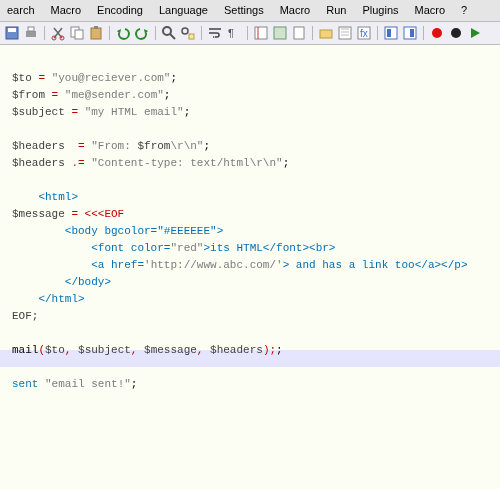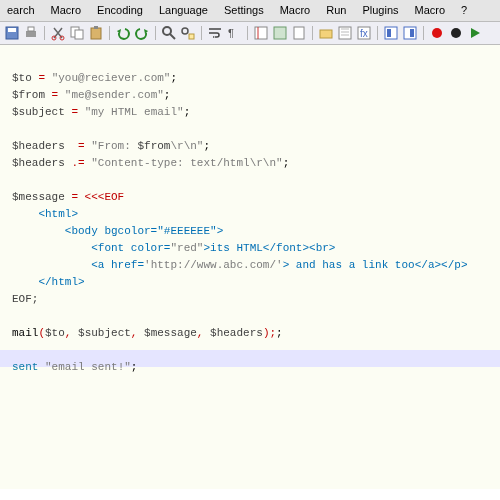--- a/index.html
+++ b/index.html
@@ -231,25 +231,26 @@
   <div class="hl"></div>
 
   <div class="line"> </div>
   <div class="line"><span class="var">$to</span><span class="op"> = </span><span class="str">"you@reciever.com"</span><span class="crlf">;</span></div>
   <div class="line"><span class="var">$from</span><span class="op"> = </span><span class="str">"me@sender.com"</span><span class="crlf">;</span></div>
   <div class="line"><span class="var">$subject</span><span class="op"> = </span><span class="str">"my HTML email"</span><span class="crlf">;</span></div>
   <div class="line"> </div>
   <div class="line"><span class="var">$headers</span><span class="op">  = </span><span class="str">"From: </span><span class="var">$from</span><span class="str">\r\n"</span><span class="crlf">;</span></div>
   <div class="line"><span class="var">$headers</span><span class="op"> .= </span><span class="str">"Content-type: text/html\r\n"</span><span class="crlf">;</span></div>
   <div class="line"> </div>
+  <div class="line"><span class="kw">    &lt;html&gt;</span></div>
   <div class="line"><span class="var">$message</span><span class="op"> = &lt;&lt;&lt;EOF</span></div>
-  <div class="line"><span class="kw">    &lt;html&gt;</span></div>
   <div class="line"><span class="kw">        &lt;body bgcolor="#EEEEEE"&gt;</span></div>
   <div class="line"><span class="kw">            &lt;font color=</span><span class="str">"red"</span><span class="kw">&gt;its HTML&lt;/font&gt;&lt;br&gt;</span></div>
   <div class="line"><span class="kw">            &lt;a href=</span><span style="color:#7c7c7c">'http://www.abc.com/'</span><span class="kw">&gt; and has a link too&lt;/a&gt;&lt;/p&gt;</span></div>
+  <div class="line"><span class="kw">        &lt;/body&gt;</span></div>
   <div class="line"><span class="kw">    &lt;/html&gt;</span></div>
   <div class="line"><span class="var">EOF;</span></div>
   <div class="line"> </div>
   <div class="line"><span class="crlf">mail</span><span class="op">(</span><span class="var">$to</span><span class="op">, </span><span class="var">$subject</span><span class="op">, </span><span class="var">$message</span><span class="op">, </span><span class="var">$headers</span><span class="op">);</span><span class="crlf">;</span></div>
   <div class="line"> </div>
   <div class="line"><span class="kw" style="color:#0a7aa8">sent</span><span> </span><span class="str">"email sent!"</span><span class="crlf">;</span></div>
 
 </div>
 
 </body></html>

